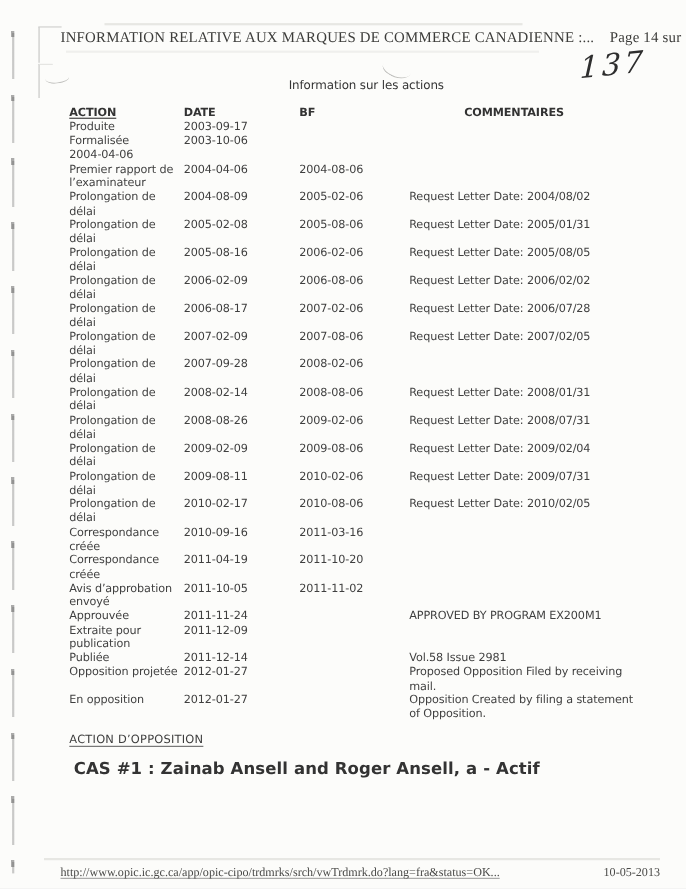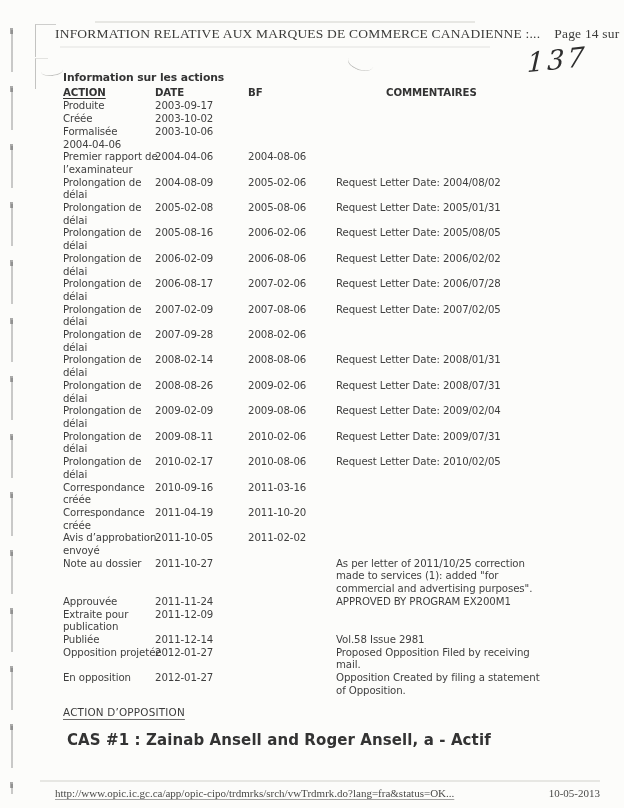--- a/index.html
+++ b/index.html
@@ -57,25 +57,26 @@
     font-family:"Liberation Serif",serif;
     font-size:11px;color:#4a4a48;
     display:flex;justify-content:space-between;white-space:nowrap;
   }
   .doc-footer .url{text-decoration:underline;text-decoration-color:rgba(90,90,90,.55);text-underline-offset:2px;}
   
   .content{
     position:absolute;left:63px;top:72px;width:540px;
     font-size:10.2px;line-height:12.7px;letter-spacing:-0.1px;
   }
-  .section-title{font-weight:bold;color:#343434;font-size:10.8px;margin-bottom:2px;}
+  .section-title{font-weight:normal;color:#343434;font-size:10.8px;margin-bottom:12px;text-align:center;}
   .grid-row{
     display:grid;
     grid-template-columns:92px 93px 88px 205px;
     align-items:start;
+    gap:12px;
   }
   .thead{font-weight:bold;color:#333;margin-bottom:1px;}
   .thead .h-action{text-decoration:underline;text-underline-offset:2px;}
   .thead .h-comments{padding-left:50px;white-space:nowrap;}
   .c-action{width:99px;margin-right:-7px;}
   .c-date,.c-bf{white-space:nowrap;}
   
   .opp-heading{
     margin-top:9px;color:#3c3c3c;font-size:10.4px;letter-spacing:.2px;
     text-decoration:underline;text-underline-offset:3px;
@@ -116,26 +117,20 @@
     </div>
 
     <div id="rows">
       <div class="grid-row">
         <span class="c-action">Produite</span>
         <span class="c-date">2003-09-17</span>
         <span class="c-bf"></span>
         <span class="c-comment"></span>
       </div>
 
-      <div class="grid-row">
-        <span class="c-action">Créée</span>
-        <span class="c-date">2003-10-02</span>
-        <span class="c-bf"></span>
-        <span class="c-comment"></span>
-      </div>
 
       <div class="grid-row">
         <span class="c-action">Formalisée</span>
         <span class="c-date">2003-10-06</span>
         <span class="c-bf"></span>
         <span class="c-comment"></span>
       </div>
 
       <div class="grid-row">
         <span class="c-date">2004-04-06</span>
@@ -243,30 +238,24 @@
       <div class="grid-row">
         <span class="c-action">Correspondance créée</span>
         <span class="c-date">2011-04-19</span>
         <span class="c-bf">2011-10-20</span>
         <span class="c-comment"></span>
       </div>
 
       <div class="grid-row">
         <span class="c-action">Avis d’approbation envoyé</span>
         <span class="c-date">2011-10-05</span>
-        <span class="c-bf">2011-02-02</span>
-        <span class="c-comment"></span>
-      </div>
-
-      <div class="grid-row">
-        <span class="c-action">Note au dossier</span>
-        <span class="c-date">2011-10-27</span>
-        <span class="c-bf"></span>
-        <span class="c-comment">As per letter of 2011/10/25 correction made to services (1): added "for commercial and advertising purposes".</span>
-      </div>
+        <span class="c-bf">2011-11-02</span>
+        <span class="c-comment"></span>
+      </div>
+
 
       <div class="grid-row">
         <span class="c-action">Approuvée</span>
         <span class="c-date">2011-11-24</span>
         <span class="c-bf"></span>
         <span class="c-comment">APPROVED BY PROGRAM EX200M1</span>
       </div>
 
       <div class="grid-row">
         <span class="c-action">Extraite pour publication</span>

